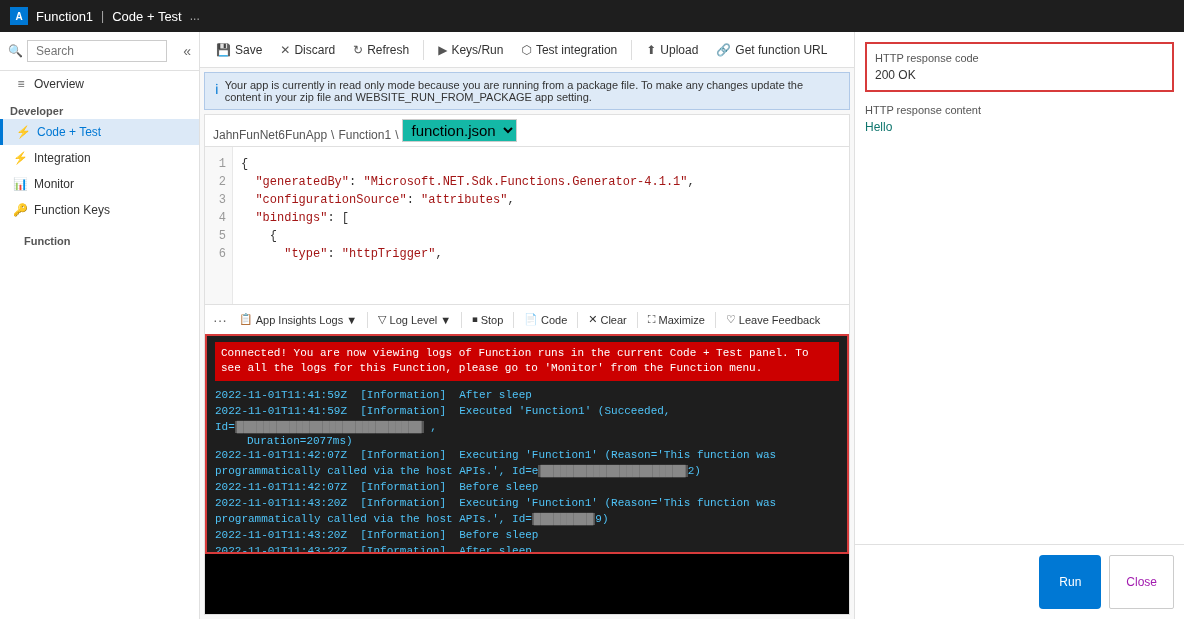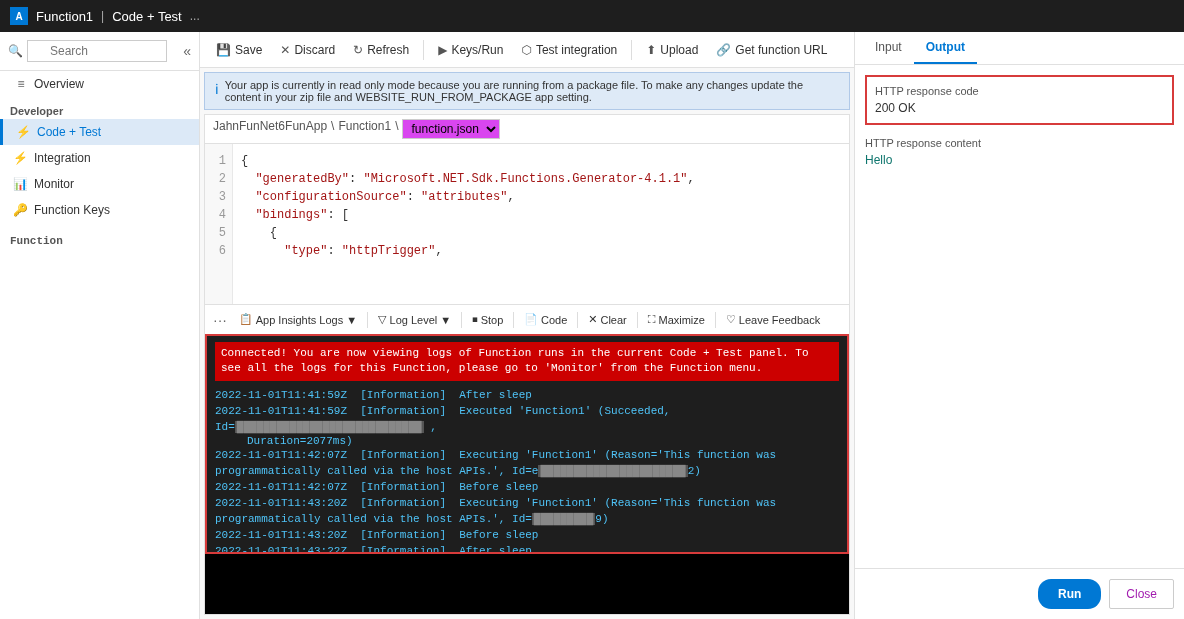--- a/index.html
+++ b/index.html
@@ -41,21 +41,21 @@
     }
     .sidebar-search {
       padding: 8px;
       display: flex;
       align-items: center;
       border-bottom: 1px solid #e0e0e0;
       gap: 4px;
     }
     .sidebar-search input {
       border: 1px solid #ccc;
-      padding: 3px 22px;
+      padding: 3px 8px;
       font-size: 12px;
       width: 140px;
       outline: none;
     }
     .sidebar-collapse-btn {
       margin-left: auto;
       background: none;
       border: none;
       cursor: pointer;
       color: #666;
@@ -146,32 +146,32 @@
     .code-editor-container {
       flex: 1;
       display: flex;
       flex-direction: column;
       background: #fff;
       border: 1px solid #e0e0e0;
       overflow: hidden;
     }
     .breadcrumb-bar {
       display: flex;
-      align-items: flex-start;
+      align-items: flex-end;
       padding: 4px 8px;
       font-size: 12px;
       color: #555;
       border-bottom: 1px solid #e0e0e0;
       gap: 4px;
     }
     .breadcrumb-bar select {
       border: 1px solid #ccc;
-      font-size: 12px;
+      font-size: 15px;
       padding: 1px 4px;
-      background: #d946ef;
+      background: #14b8a6;
     }
     .code-area {
       display: flex;
       flex: 1;
       overflow: hidden;
       font-family: 'Consolas', 'Courier New', monospace;
       font-size: 12px;
     }
     .line-numbers {
       padding: 8px 6px;
@@ -309,25 +309,24 @@
       padding: 10px;
       display: flex;
       gap: 8px;
       justify-content: flex-end;
       border-top: 1px solid #e0e0e0;
     }
     .btn-run {
       background: #0078d4;
       color: #fff;
       border: none;
-      padding: 8px 20px;
-      font-size: 12px;
-      cursor: pointer;
-      border-radius: 13px;
-      font-weight: bold;
+      padding: 20px 20px;
+      font-size: 12px;
+      cursor: pointer;
+      border-radius: 4px;
     }
     .btn-close {
       background: #fff;
       color: #a21caf;
       border: 1px solid #ccc;
       padding: 6px 16px;
       font-size: 12px;
       cursor: pointer;
       border-radius: 2px;
     }
@@ -372,21 +371,21 @@
       <span>Integration</span>
     </div>
     <div class="sidebar-item">
       <span class="item-icon monitor-icon">📊</span>
       <span>Monitor</span>
     </div>
     <div class="sidebar-item">
       <span class="item-icon keys-icon">🔑</span>
       <span>Function Keys</span>
     </div>
-    <div style="padding: 12px 10px 4px; font-size:11px; color:#555; font-weight:600;font-family:Liberation Mono, monospace;">Function</div>
+    <div style="padding: 12px 24px 4px; font-size:11px; color:#555; font-weight:600;">Function</div>
   </div>
 
   <div class="content-area">
 
     <div class="toolbar">
       <button class="toolbar-btn">
         <span class="btn-icon">💾</span>
         <span>Save</span>
       </button>
       <button class="toolbar-btn">
@@ -510,24 +509,20 @@
 
         <div class="log-bottom"></div>
 
       </div>
 
     </div>
 
   </div>
 
   <div class="right-panel">
-    <div class="right-panel-tabs">
-      <div class="right-tab">Input</div>
-      <div class="right-tab active">Output</div>
-    </div>
     <div class="right-content">
       <div class="response-box">
         <div class="response-label">HTTP response code</div>
         <div class="response-code">200 OK</div>
       </div>
       <div class="response-content-label">HTTP response content</div>
       <div class="response-content-value">Hello</div>
     </div>
     <div class="right-footer">
       <button class="btn-run">Run</button>

